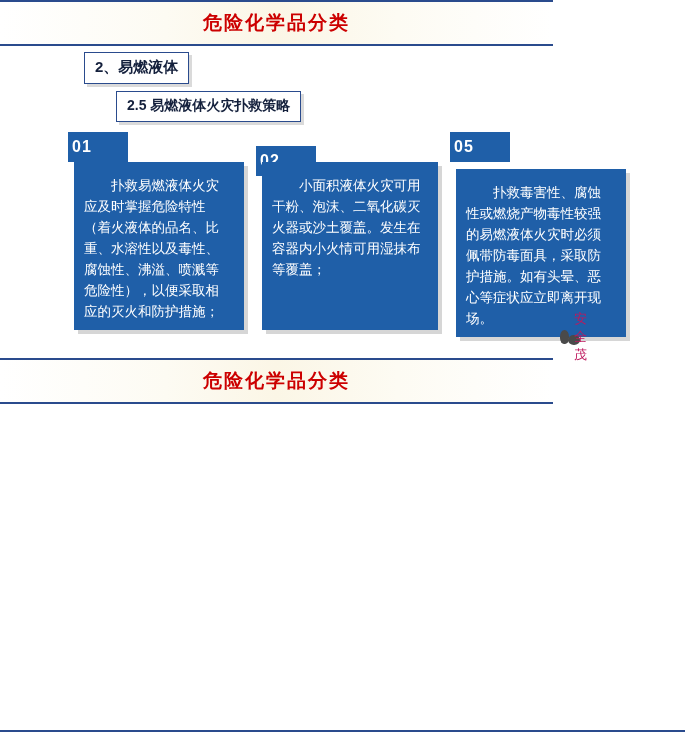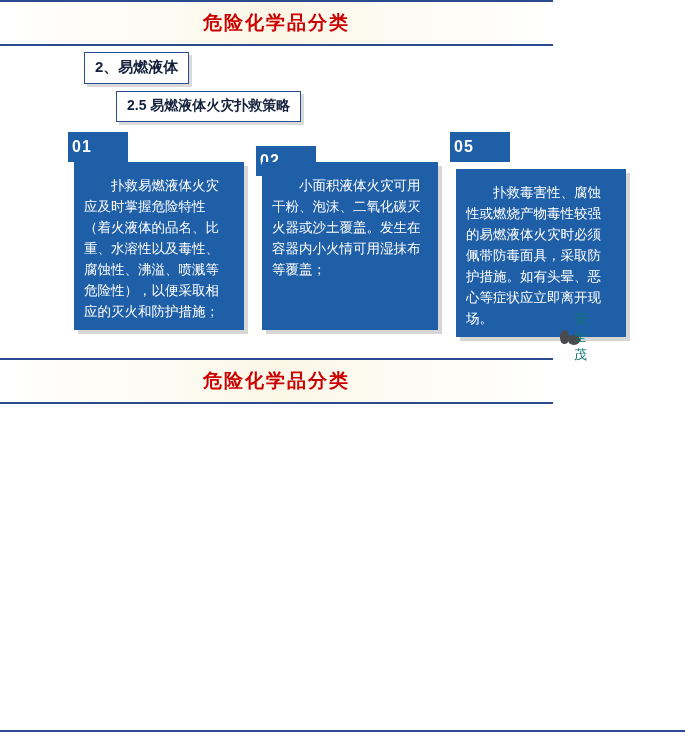--- a/index.html
+++ b/index.html
@@ -99,21 +99,21 @@
   .card-02 { left: 262px; top: 162px; width: 176px; height: 168px; }
   .tab-03  { left: 450px; top: 132px; }
   .card-03 { left: 456px; top: 162px; width: 170px; height: 168px; margin-top: 7px; }
 
   
   .wm {
     position: absolute;
     display: flex;
     align-items: center;
     gap: 5px;
-    color: #0f766e;
+    color: #be185d;
     font-size: 13px;
   }
   .wm .wx {
     width: 17px; height: 14px;
     background: #4a4a4a;
     border-radius: 48% 48% 44% 44%;
     position: relative;
     display: inline-block;
   }
   .wm .wx::after {

